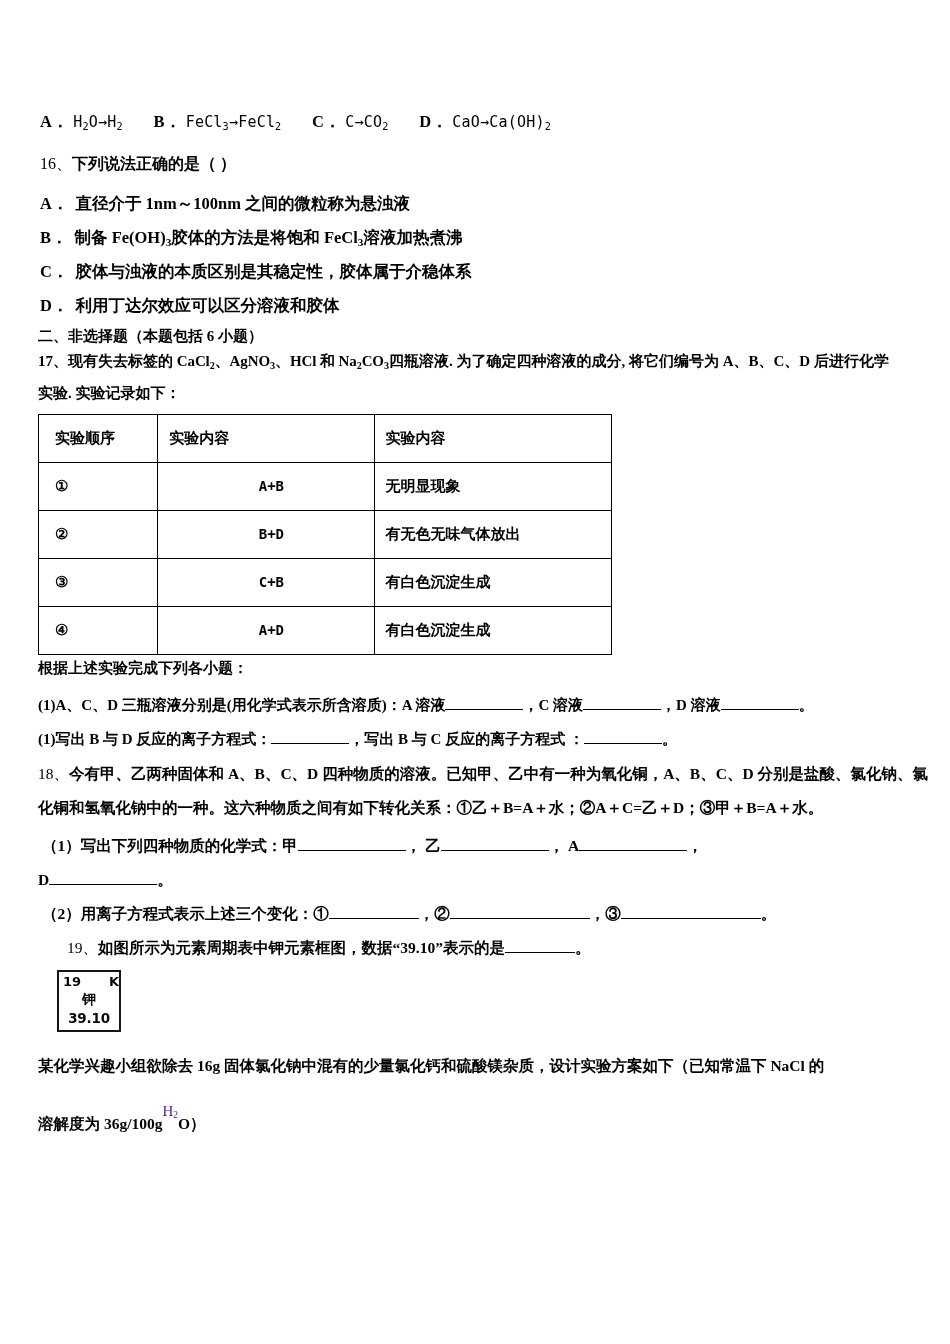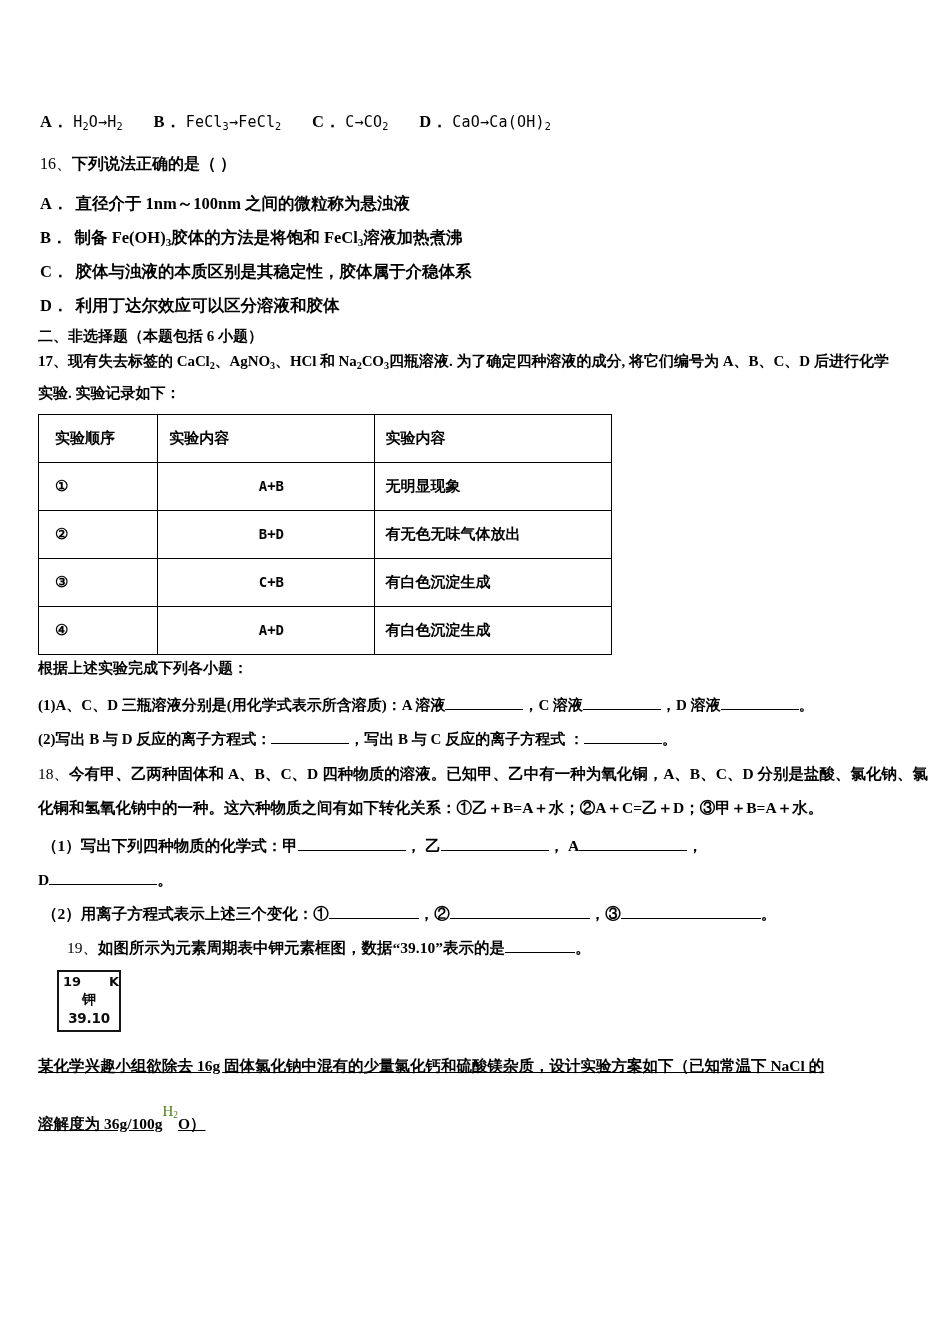--- a/index.html
+++ b/index.html
@@ -187,31 +187,30 @@
     text-align: center;
     font-size: 13.5px;
     font-weight: bold;
     letter-spacing: -0.2px;
   }
 
   
   .tail {
     font-size: 15.5px;
     font-weight: bold;
-    text-decoration: underline;
   }
   .tail-l1 { left: 38px; top: 1042px; }
   .tail-l2 { left: 38px; top: 1100px; }
   .h2o-sup {
     display: inline-block;
     position: relative;
     top: -13px;
     font-weight: normal;
     font-size: 15px;
-    color: #4d7c0f;
+    color: #4c1d95;
   }
   .h2o-sup sub { font-size: 0.62em; }
 </style>
 </head>
 <body>
 
 <div class="page">
 
   <div class="line opt-row">
     <span class="lbl">A．</span>
@@ -281,21 +280,21 @@
   </tbody>
     </table>
 
   <div class="line q17sub q17-s0">根据上述实验完成下列各小题：</div>
 
   <div class="line q17sub q17-s1">
     <span>(1)A、C、D 三瓶溶液分别是(用化学式表示所含溶质)：A 溶液</span><span class="ul-a u78"></span><span>，C 溶液</span><span class="ul-a u78"></span><span>，D 溶液</span><span class="ul-a u78"></span><span>。</span>
   </div>
 
   <div class="line q17sub q17-s2">
-    <span>(2)写出 B 与 D 反应的离子方程式：</span><span class="ul-a u78"></span><span>，写出 B 与 C 反应的离子方程式 ：</span><span class="ul-a u78"></span><span>。</span>
+    <span>(1)写出 B 与 D 反应的离子方程式：</span><span class="ul-a u78"></span><span>，写出 B 与 C 反应的离子方程式 ：</span><span class="ul-a u78"></span><span>。</span>
   </div>
 
   <div class="line q18 q18-l1">
     <span class="num">18、</span><span>今有甲、乙两种固体和 A、B、C、D 四种物质的溶液。已知甲、乙中有一种为氧化铜，A、B、C、D 分别是盐酸、氯化钠、氯</span>
   </div>
   <div class="line q18 q18-l2">化铜和氢氧化钠中的一种。这六种物质之间有如下转化关系：①乙＋B=A＋水；②A＋C=乙＋D；③甲＋B=A＋水。</div>
 
   <div class="line q18 q18-s1">
     <span>（1）写出下列四种物质的化学式：甲</span><span class="ul-a u108"></span><span>，  乙</span><span class="ul-a u108"></span><span>，  A</span><span class="ul-a u108"></span><span>，</span>
   </div>

